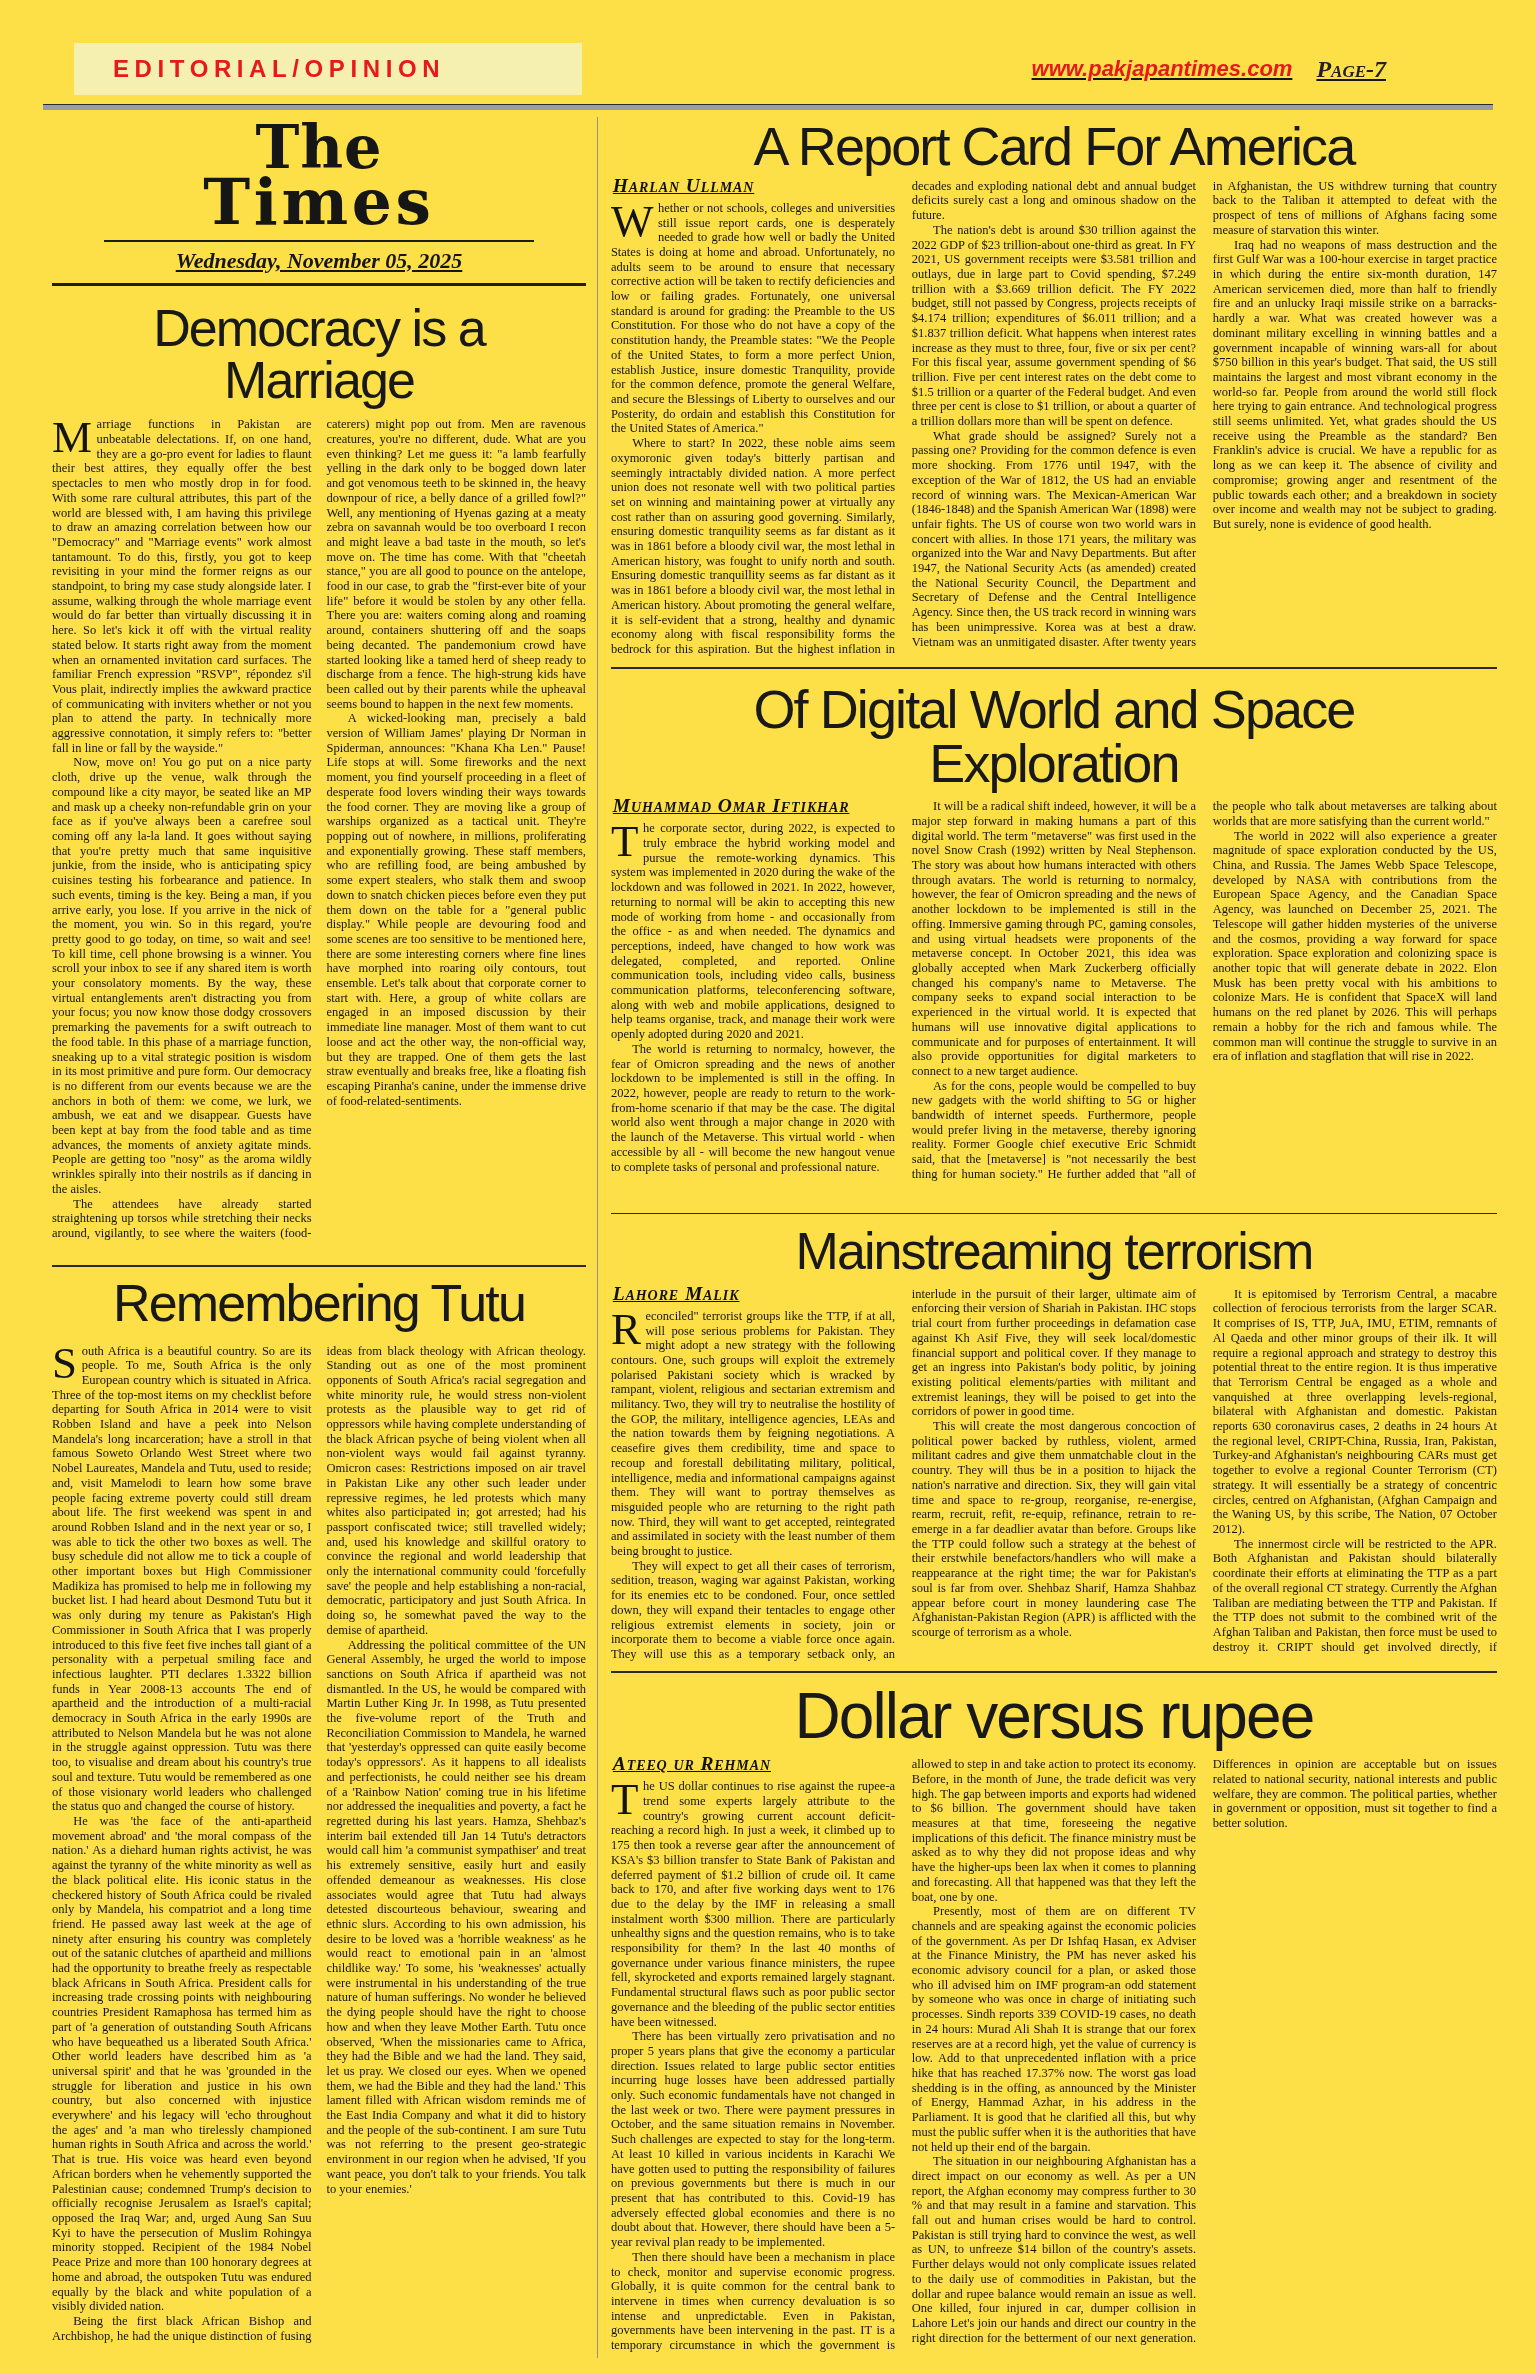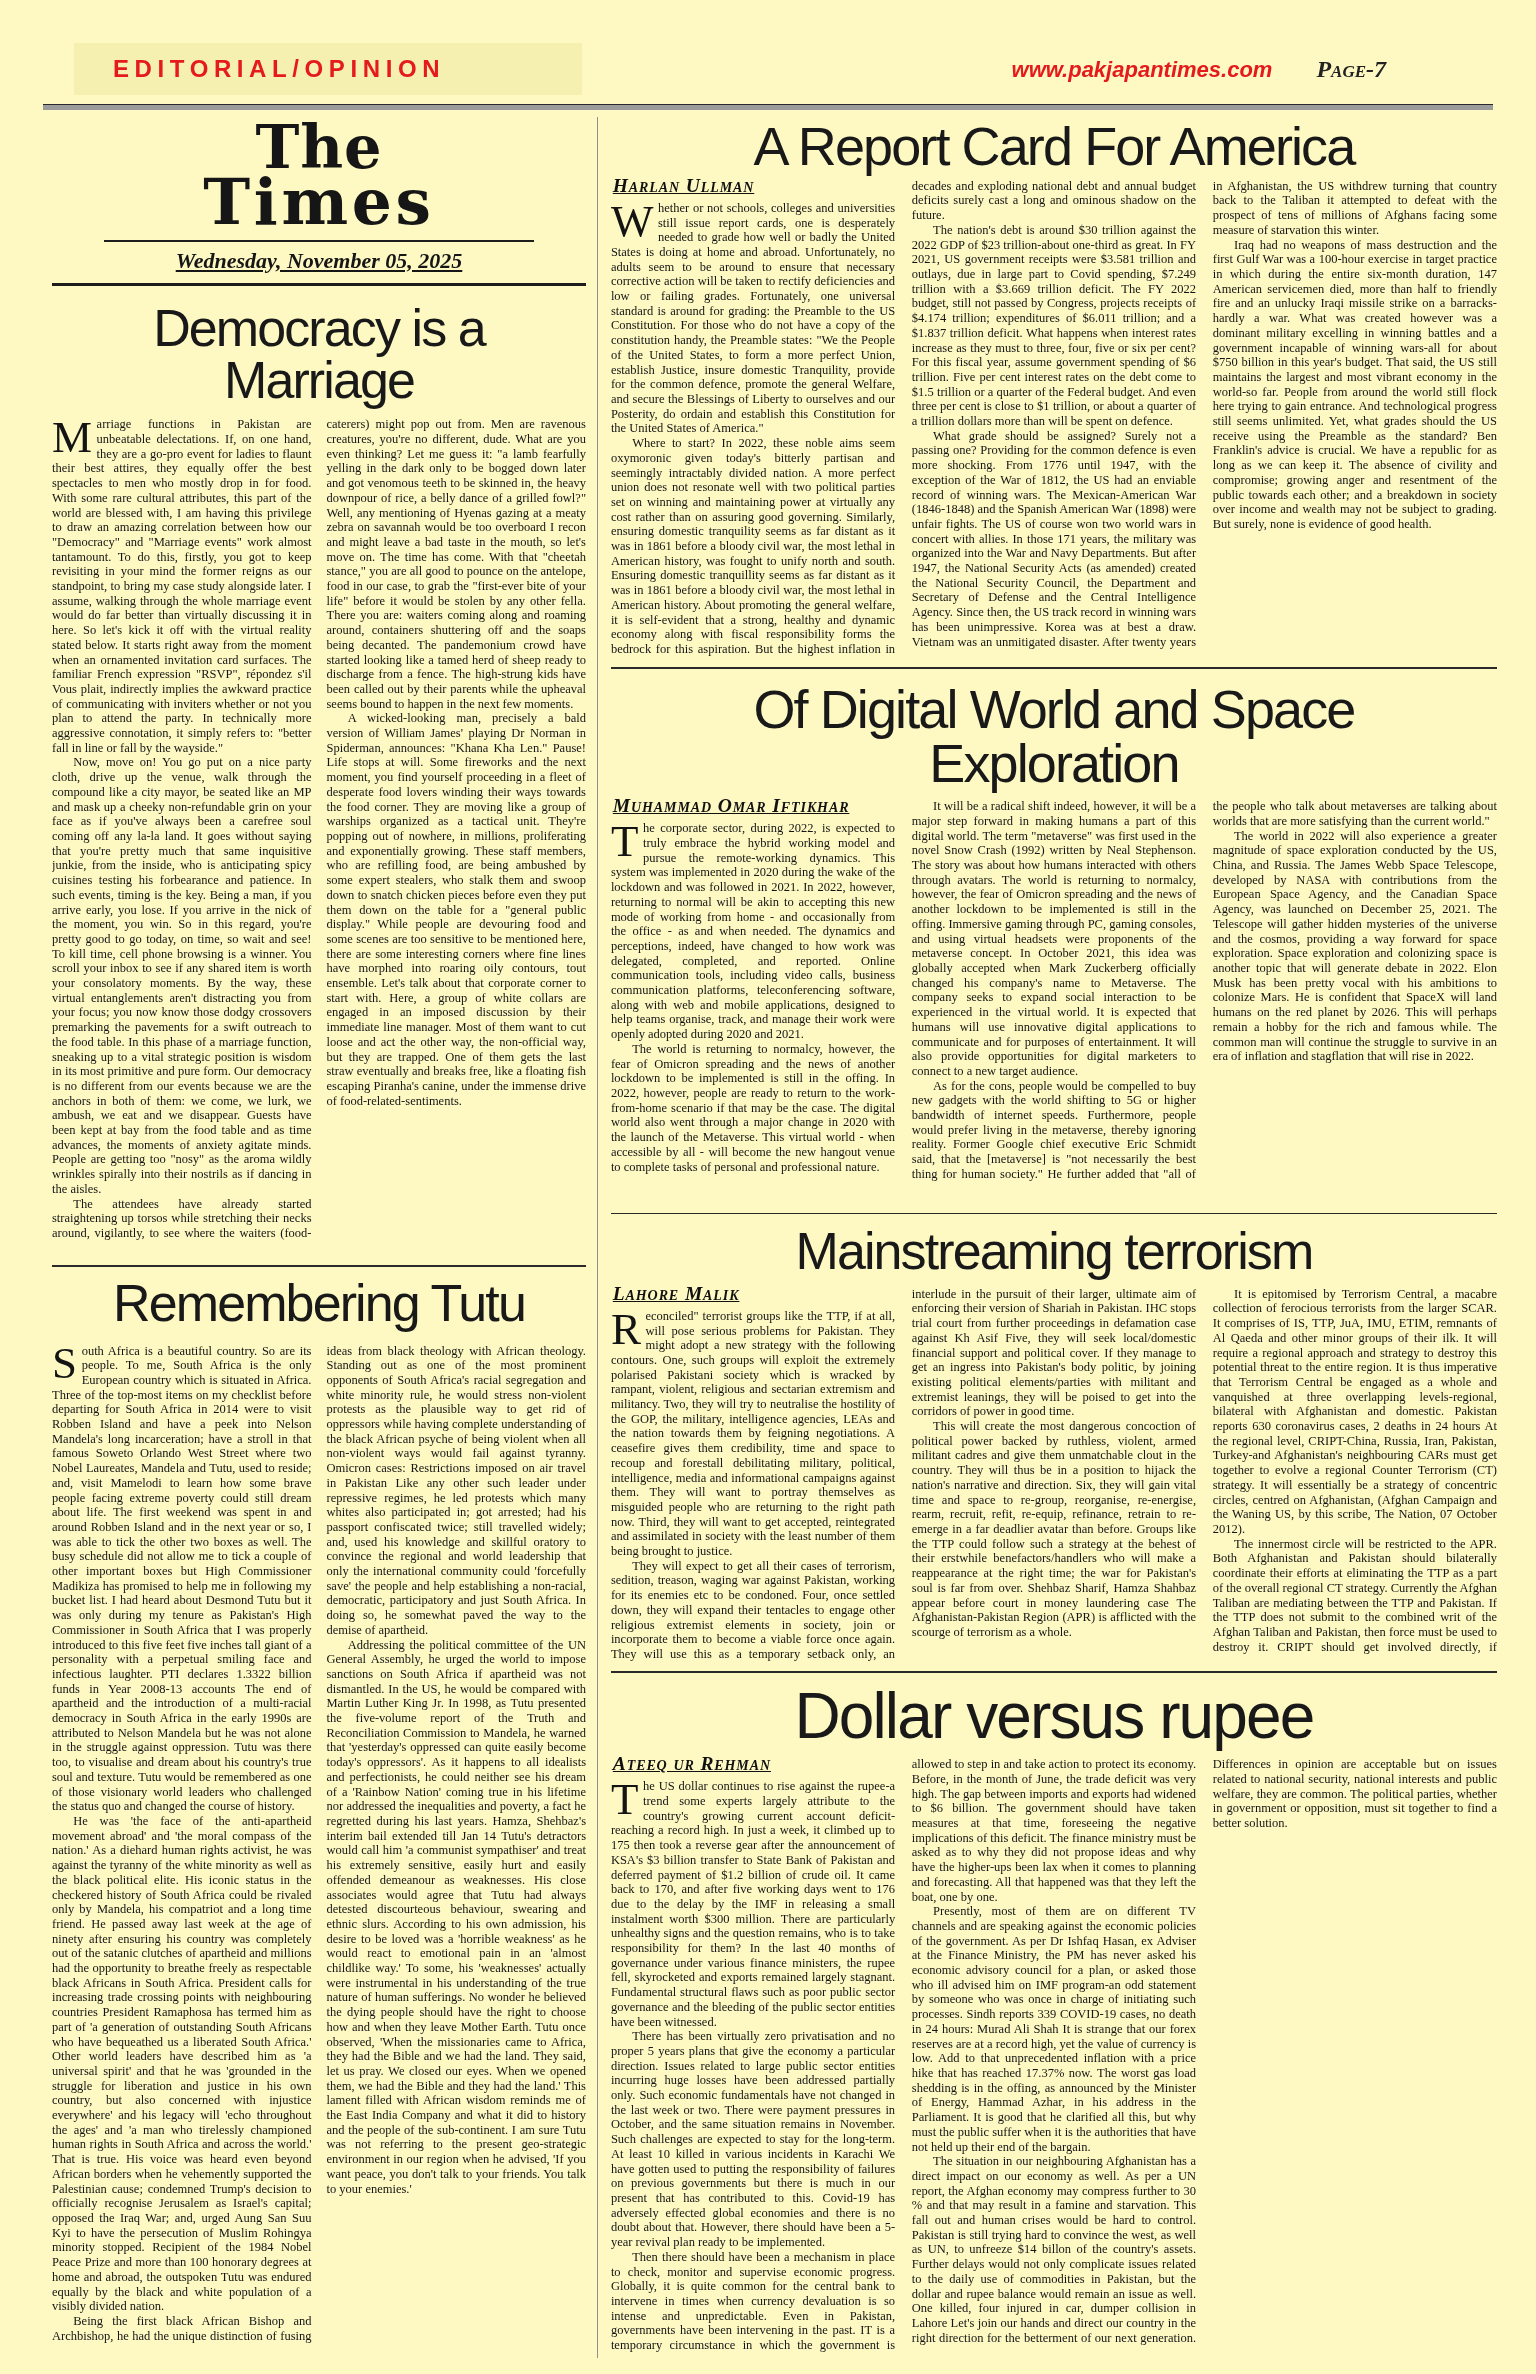--- a/index.html
+++ b/index.html
@@ -1,28 +1,28 @@
 <!DOCTYPE html>
 <html style="font-size:15px"><head>
 <meta charset="utf-8">
 <style>
   html,body { margin:0; padding:0; background:#ececea; }
   .page {
-    width:1536px; height:2375px; margin:0 auto; background:#fef9c3;
+    width:1536px; height:2375px; margin:0 auto; background:#fde047;
     font-family:"Liberation Serif", serif; color:#161616; overflow:hidden;
     box-sizing:border-box; position:relative;
   }
   
   .topbar { display:flex; justify-content:space-between; align-items:center;
             padding:43px 150px 9.3px 74px; }
   .section-box { background:#f5f0b0; width:508px; height:52px; display:flex;
                  align-items:center; padding-left:39px; box-sizing:border-box; }
   .section-label { font-family:"Liberation Sans", sans-serif; font-weight:bold;
                    font-size:24px; letter-spacing:5.6px; color:#e51a1c; }
-  .topbar-right { display:flex; align-items:flex-end; gap:44px; }
+  .topbar-right { display:flex; align-items:center; gap:24px;text-decoration:underline; }
   .website { color:#e51a1c; font-family:"Liberation Sans", sans-serif;
              font-weight:bold; font-style:italic; font-size:22px; }
   .page-num { font-style:italic; font-variant:small-caps; font-weight:bold; font-size:24px; color:#222; }
   .double-rule { margin:0 43px; height:4.6px; border-top:1.9px solid #2a2a2a; background:#9c9c9c; }
   
   .main { display:flex; align-items:stretch; padding:7.4px 39px 0 52px; }
   .left-block  { width:534px; flex:none; padding-right:11px; }
   .vrule { flex:none; width:0.9px; background:#909090; }
   .right-block { flex:1; padding-left:13px; min-width:0; }
   

